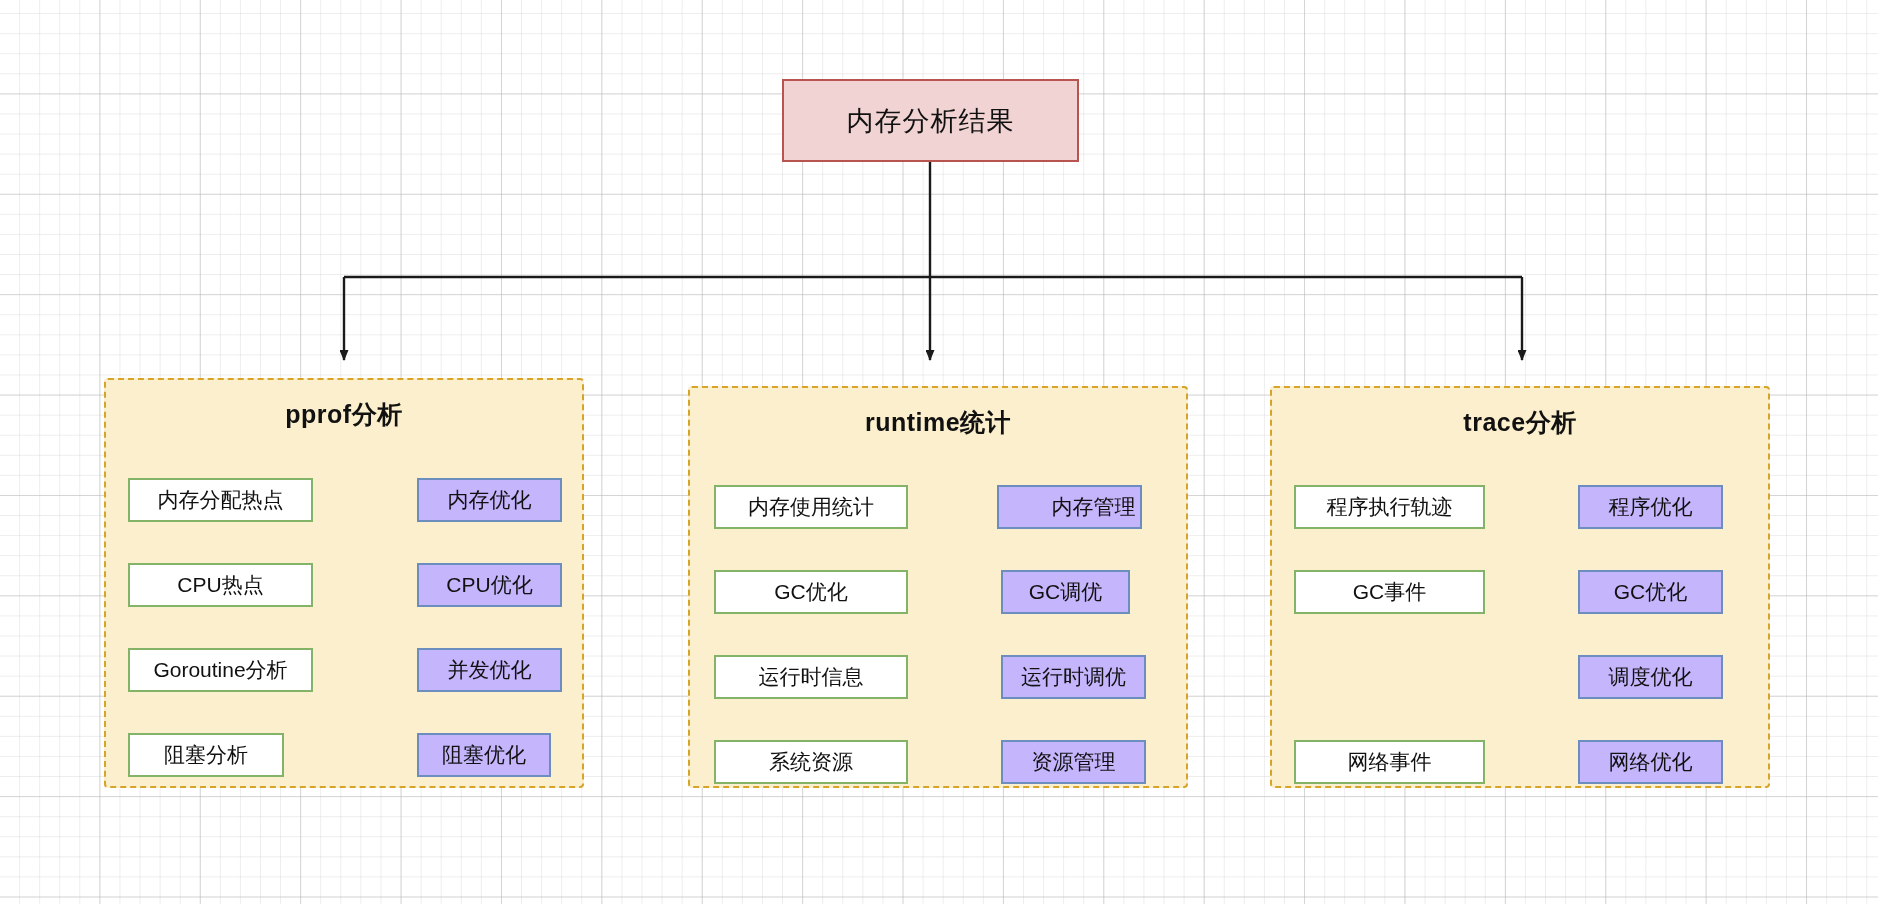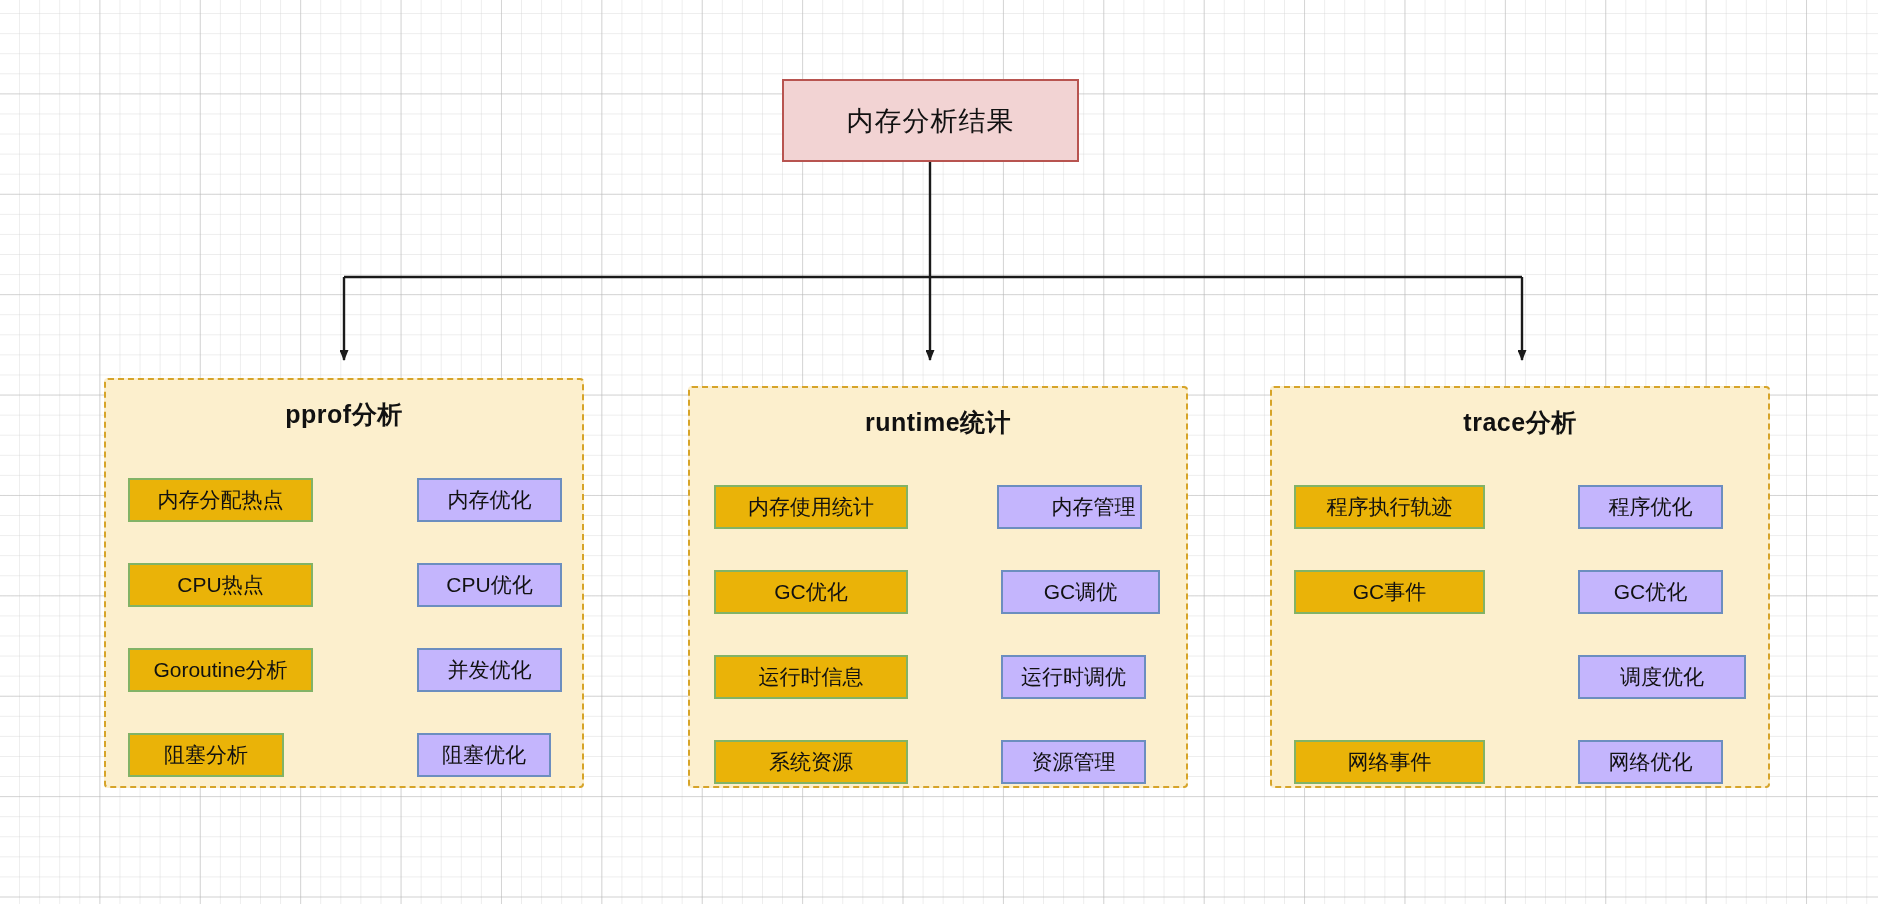--- a/index.html
+++ b/index.html
@@ -78,21 +78,21 @@
     box-sizing: border-box;
     height: 44px;
     display: flex;
     align-items: center;
     justify-content: center;
     font-size: 21px;
     color: #111111;
     white-space: nowrap;
   }
   .node.src {
-    background: #eab308;
+    background: #ffffff;
     border: 2.5px solid #82b366;
   }
   .node.dst {
     background: #c4b5fd;
     border: 2.5px solid #6c8ebf;
   }
 </style>
 </head>
 <body>
 
@@ -177,21 +177,21 @@
     <div class="node src" style="left:24px; top:97px; width:194px;">
       <span>内存使用统计</span>
     </div>
     <div class="node dst" style="left:307px; top:97px; width:145px;padding-left:48px;">
       <span>内存管理</span>
     </div>
 
     <div class="node src" style="left:24px; top:182px; width:194px;">
       <span>GC优化</span>
     </div>
-    <div class="node dst" style="left:311px; top:182px; width:159px;">
+    <div class="node dst" style="left:311px; top:182px; width:129px;">
       <span>GC调优</span>
     </div>
 
     <div class="node src" style="left:24px; top:267px; width:194px;">
       <span>运行时信息</span>
     </div>
     <div class="node dst" style="left:311px; top:267px; width:145px;">
       <span>运行时调优</span>
     </div>
 
@@ -213,21 +213,21 @@
       <span>程序优化</span>
     </div>
 
     <div class="node src" style="left:22px; top:182px; width:191px;">
       <span>GC事件</span>
     </div>
     <div class="node dst" style="left:306px; top:182px; width:145px;">
       <span>GC优化</span>
     </div>
 
-    <div class="node dst" style="left:306px; top:267px; width:168px;">
+    <div class="node dst" style="left:306px; top:267px; width:145px;">
       <span>调度优化</span>
     </div>
 
     <div class="node src" style="left:22px; top:352px; width:191px;">
       <span>网络事件</span>
     </div>
     <div class="node dst" style="left:306px; top:352px; width:145px;">
       <span>网络优化</span>
     </div>
   </div>

